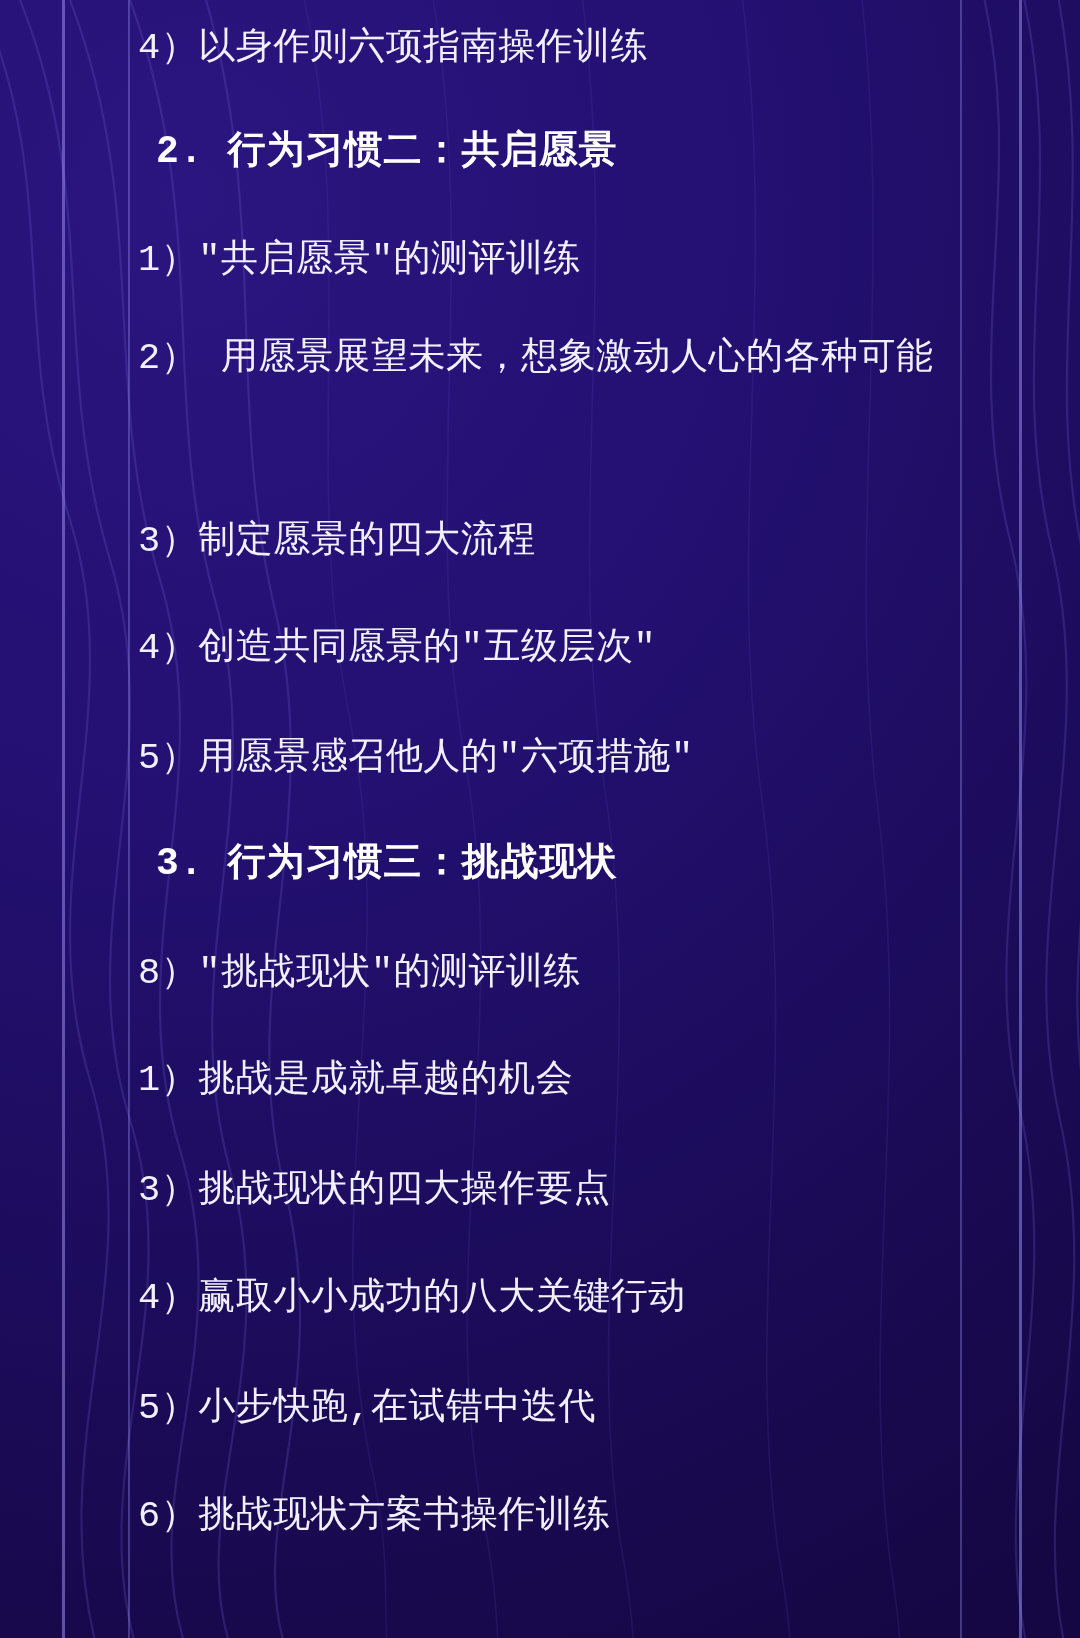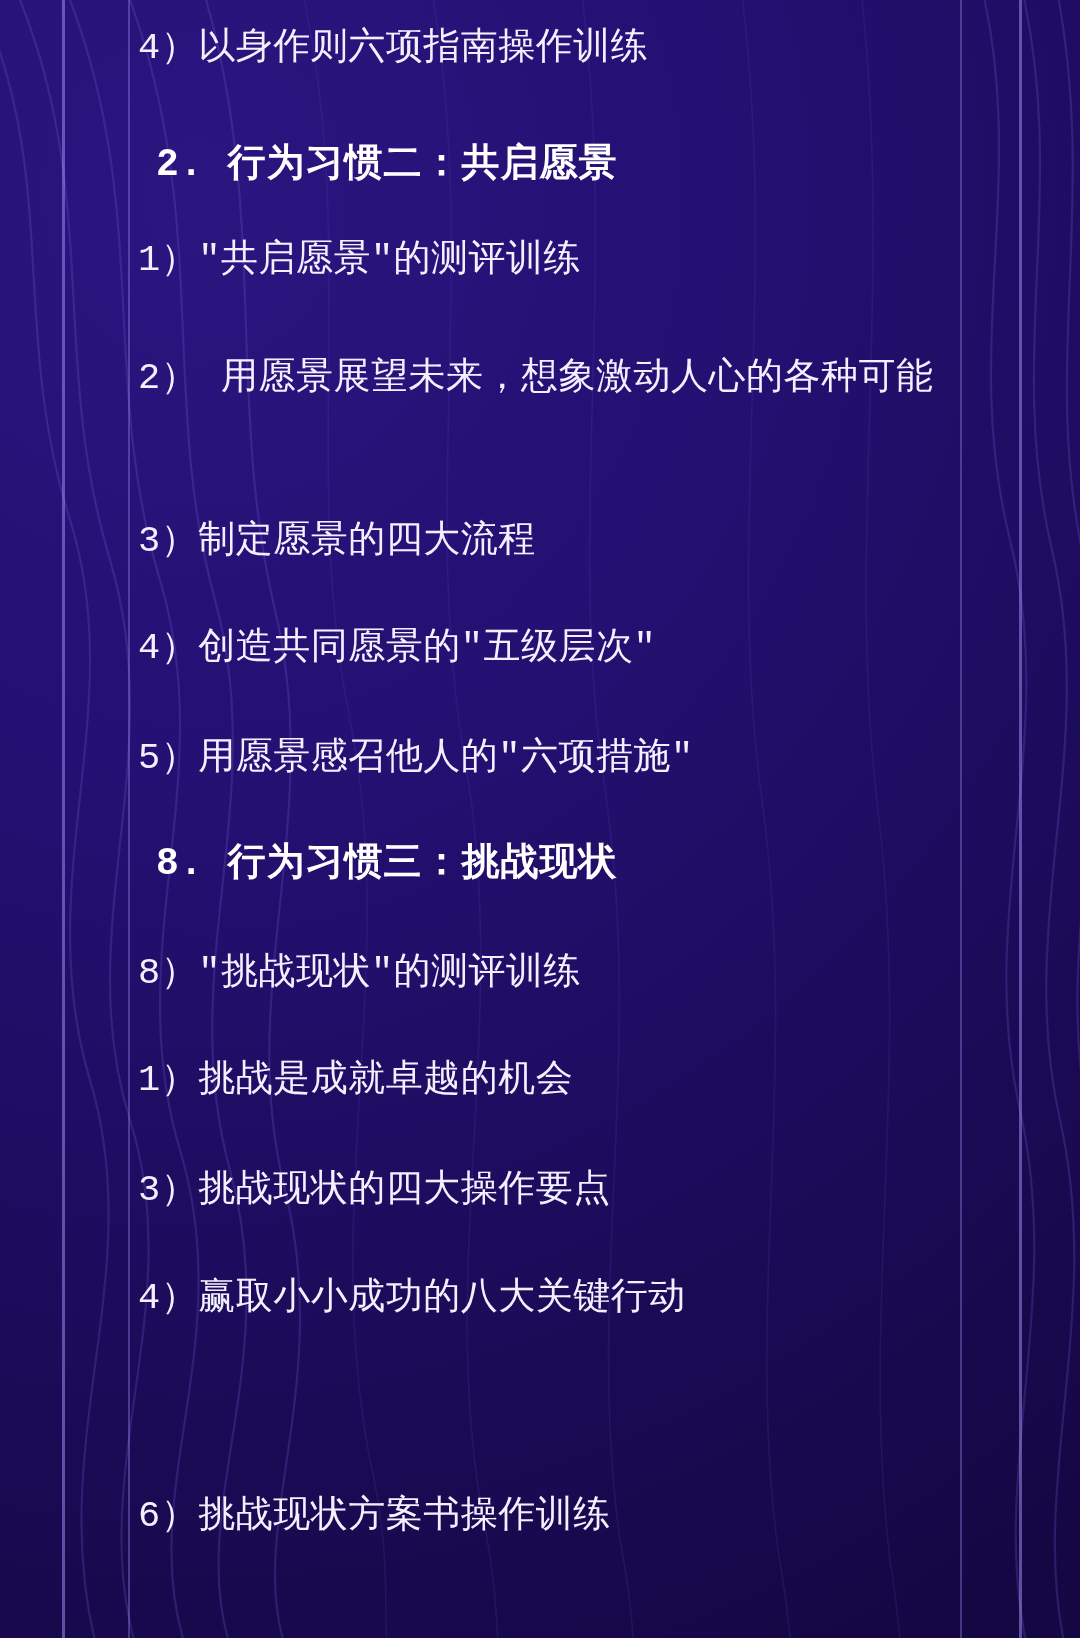--- a/index.html
+++ b/index.html
@@ -108,63 +108,66 @@
   <div class="vrule left-inner"></div>
   <div class="vrule right-inner"></div>
   <div class="vrule right-outer"></div>
 
   <div id="content">
 
     <div class="block" style="top:30px">
       <div class="line">4）以身作则六项指南操作训练</div>
     </div>
 
-    <div class="block" style="top:146px">
+    <div class="block" style="top:133px">
       <div class="line heading">2. 行为习惯二：共启愿景</div>
     </div>
 
     <div class="block" style="top:242px">
       <div class="line">1）″共启愿景″的测评训练</div>
     </div>
 
-    <div class="block" style="top:352px">
+    <div class="block" style="top:332px">
       <div class="line wrap">2） 用愿景展望未来，想象激动人心的各种可能</div>
     </div>
 
     <div class="block" style="top:523px">
       <div class="line">3）制定愿景的四大流程</div>
     </div>
 
     <div class="block" style="top:630px">
       <div class="line">4）创造共同愿景的″五级层次″</div>
     </div>
 
     <div class="block" style="top:740px">
       <div class="line">5）用愿景感召他人的″六项措施″</div>
     </div>
 
     <div class="block" style="top:845px">
-      <div class="line heading">8. 行为习惯三：挑战现状</div>
+      <div class="line heading">3. 行为习惯三：挑战现状</div>
     </div>
 
     <div class="block" style="top:955px">
       <div class="line">8）″挑战现状″的测评训练</div>
     </div>
 
     <div class="block" style="top:1062px">
       <div class="line">1）挑战是成就卓越的机会</div>
     </div>
 
     <div class="block" style="top:1172px">
       <div class="line">3）挑战现状的四大操作要点</div>
     </div>
 
     <div class="block" style="top:1280px">
       <div class="line">4）赢取小小成功的八大关键行动</div>
     </div>
 
+    <div class="block" style="top:1390px">
+      <div class="line">5）小步快跑,在试错中迭代</div>
+    </div>
 
     <div class="block" style="top:1498px">
       <div class="line">6）挑战现状方案书操作训练</div>
     </div>
 
   </div>
 </div>
 
 </body></html>

